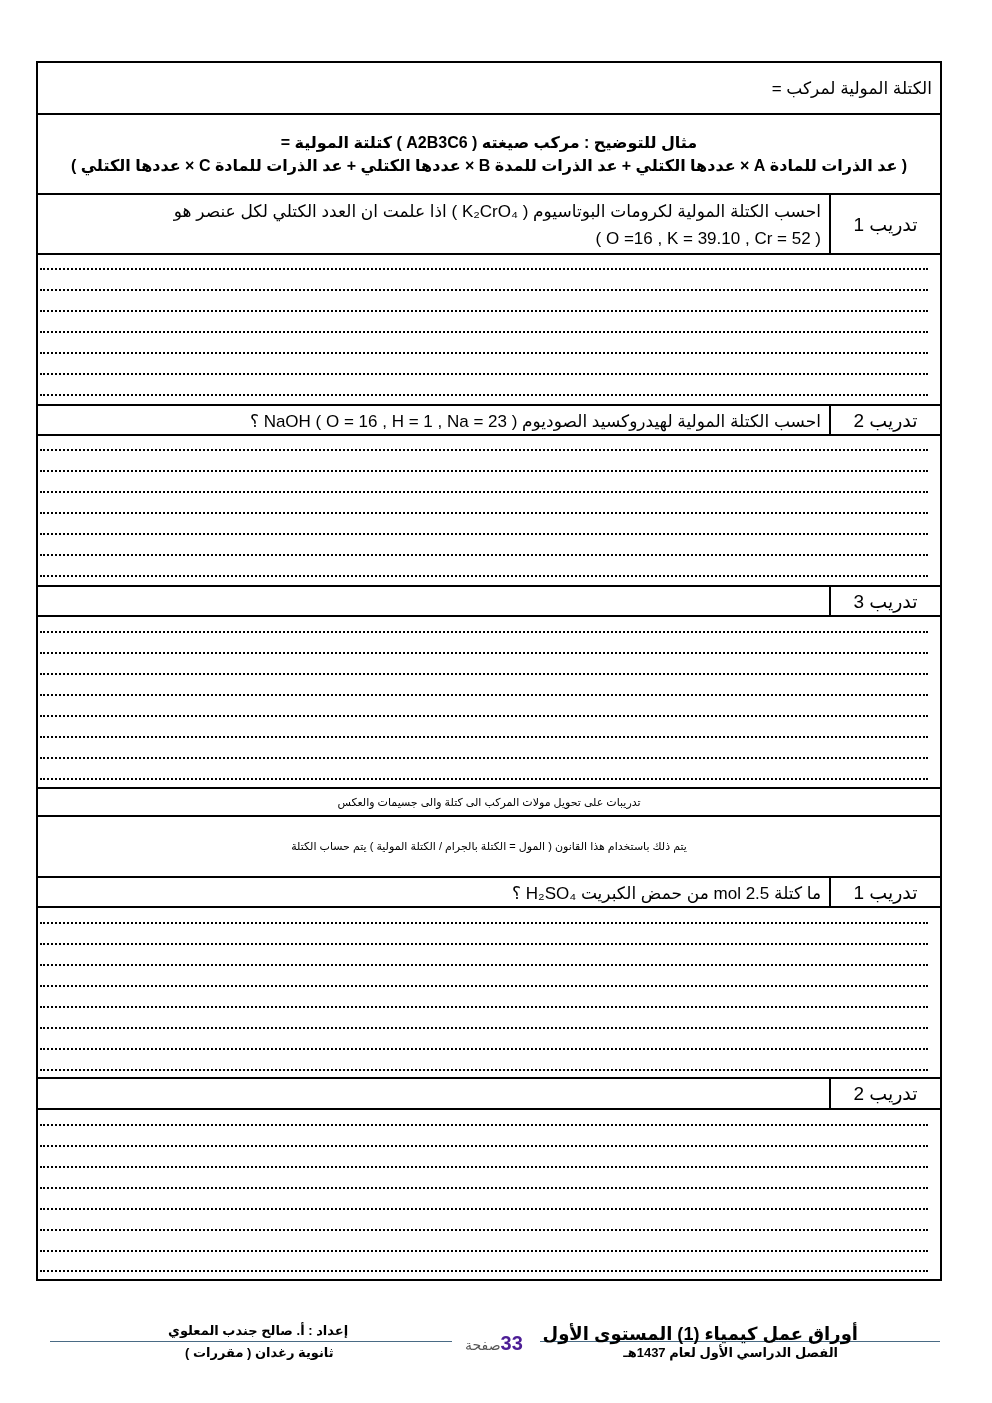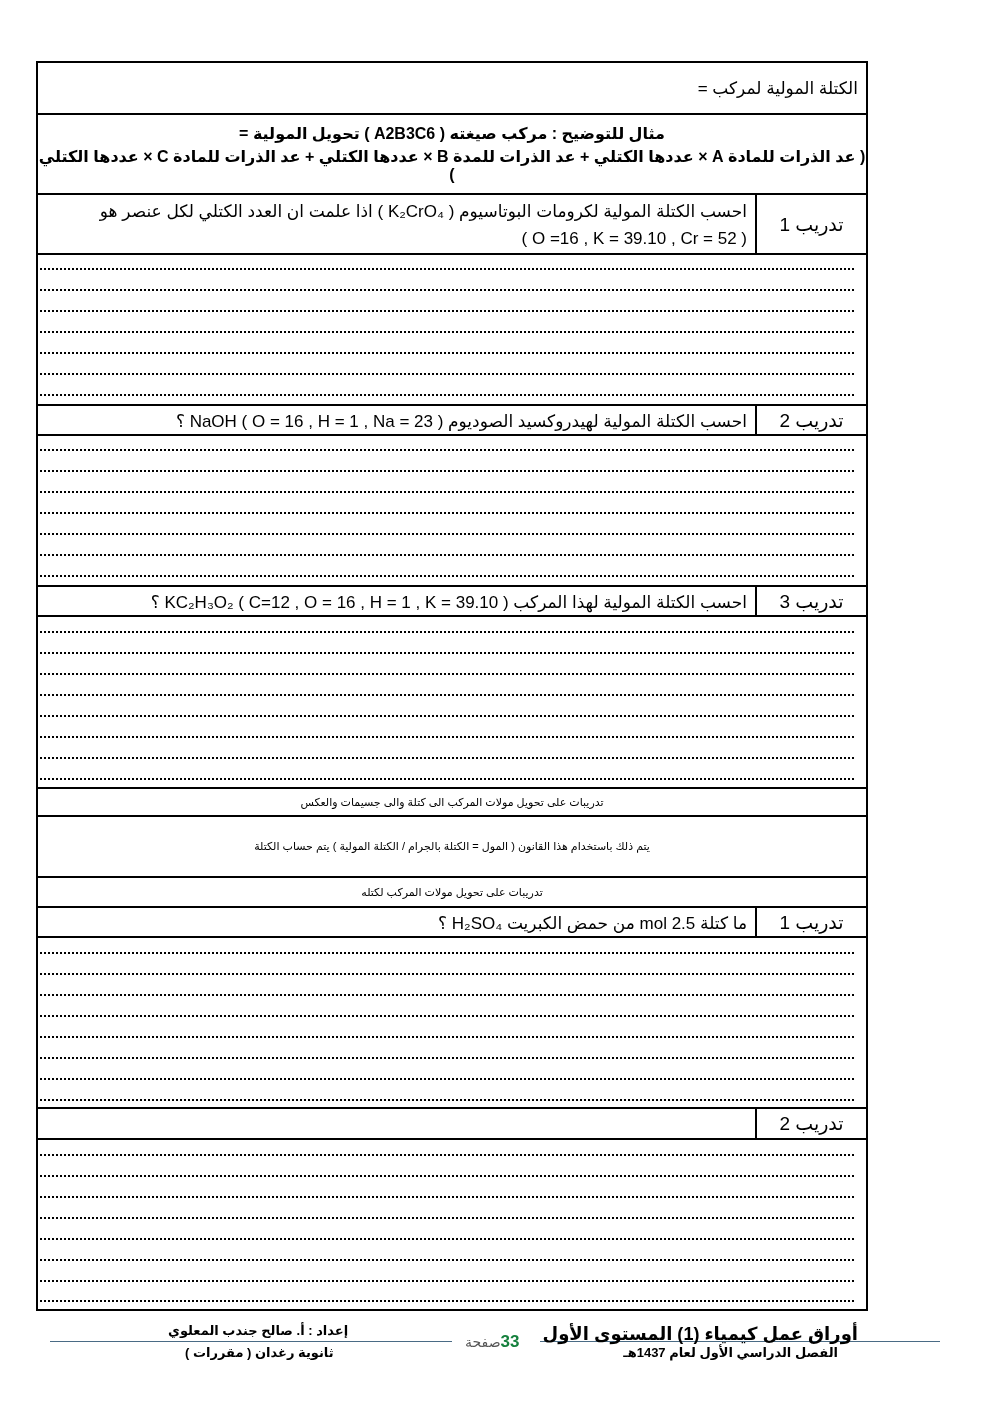--- a/index.html
+++ b/index.html
@@ -1,18 +1,18 @@
 <!DOCTYPE html>
 <html><head>
   <meta charset="utf-8">
   <style>
     html, body { margin: 0; padding: 0; background: #ffffff; }
     body { width: 992px; height: 1403px; position: relative; overflow: hidden;
            font-family: "Liberation Sans", "DejaVu Sans", sans-serif; color: #000; }
-    .sheet { position: absolute; left: 36px; top: 61px; width: 832px;
+    .sheet { position: absolute; left: 36px; top: 61px; width: 906px;
              border: 2px solid #000; box-sizing: border-box; }
     .row { position: relative; border-bottom: 2px solid #000; box-sizing: border-box; direction: rtl; }
     .row:last-child { border-bottom: none; }
     .title-row { height: 52px; display: flex; align-items: center; padding-right: 8px; font-size: 17px; }
     .example-row { height: 80px; text-align: center; font-weight: bold; font-size: 16px;
                    display: flex; flex-direction: column; justify-content: center; gap: 4px; }
     .task-row { display: flex; align-items: stretch; font-size: 17px; }
     .task-label { width: 111px; flex: 0 0 111px; border-left: 2px solid #000; box-sizing: border-box;
                   display: flex; align-items: center; justify-content: center; font-size: 19px; }
     .task-text { flex: 1; padding: 2px 8px 0 8px; display: flex; flex-direction: column; justify-content: center; line-height: 27px; }
@@ -20,33 +20,33 @@
     .dotline { position: absolute; left: 2px; right: 12px; height: 0;
                border-bottom: 2px dotted #000; }
     .center-row { display: flex; align-items: center; justify-content: center; font-size: 11px; }
     .footer { position: absolute; left: 0; top: 1318px; width: 992px; height: 50px; }
     .f-line { position: absolute; top: 23px; height: 1px; background: #4a6b85; }
     .f-right-top { position: absolute; right: 134px; top: 5px; font-weight: bold; font-size: 18px; direction: rtl; }
     .f-right-bot { position: absolute; right: 154px; top: 27px; font-weight: bold; font-size: 13px; direction: rtl; text-align: right; }
     .f-left-top { position: absolute; left: 168px; top: 5px; font-weight: bold; font-size: 13px; direction: rtl; }
     .f-left-bot { position: absolute; left: 185px; top: 27px; font-weight: bold; font-size: 13px; direction: rtl; }
     .f-page { position: absolute; left: 465px; top: 14px; font-size: 14px; color: #555; direction: rtl; }
-    .f-page b { font-size: 17px; color: #15803d; }
+    .f-page b { font-size: 20px; color: #4c1d95; }
   </style>
 </head>
 <body>
 
 <div class="sheet">
 
   <div class="row title-row">
     <span>الكتلة المولية لمركب =</span>
   </div>
 
   <div class="row example-row">
-    <div>مثال للتوضيح : مركب صيغته (  A2B3C6  ) تحويل المولية =</div>
+    <div>مثال للتوضيح : مركب صيغته (  A2B3C6  ) كتلتة المولية =</div>
     <div>( عد الذرات للمادة A × عددها الكتلي + عد الذرات للمدة B × عددها الكتلي + عد الذرات للمادة C × عددها الكتلي )</div>
   </div>
 
   <div class="row task-row" style="height:60px;">
     <div class="task-label">تدريب 1</div>
     <div class="task-text">
       <div>احسب الكتلة المولية لكرومات البوتاسيوم ( K₂CrO₄ ) اذا علمت ان العدد الكتلي لكل عنصر  هو</div>
       <div>( O =16 , K = 39.10  , Cr = 52 )</div>
     </div>
   </div>
@@ -71,43 +71,37 @@
     <div class="dotline" style="top:34px"></div>
     <div class="dotline" style="top:55px"></div>
     <div class="dotline" style="top:76px"></div>
     <div class="dotline" style="top:97px"></div>
     <div class="dotline" style="top:118px"></div>
     <div class="dotline" style="top:139px"></div>
   </div>
 
   <div class="row task-row" style="height:30px;">
     <div class="task-label">تدريب 3</div>
-    <div class="task-text">
-      <div>احسب الكتلة المولية لهذا المركب KC₂H₃O₂ ( C=12 ,  O = 16 , H = 1 , K = 39.10 ) ؟</div>
-    </div>
   </div>
   <div class="row answer" style="height:172px;">
     <div class="dotline" style="top:14px"></div>
     <div class="dotline" style="top:35px"></div>
     <div class="dotline" style="top:56px"></div>
     <div class="dotline" style="top:77px"></div>
     <div class="dotline" style="top:98px"></div>
     <div class="dotline" style="top:119px"></div>
     <div class="dotline" style="top:140px"></div>
     <div class="dotline" style="top:161px"></div>
   </div>
 
   <div class="row center-row" style="height:28px;">
     <span>تدريبات على تحويل مولات المركب الى كتلة والى جسيمات والعكس</span>
   </div>
   <div class="row center-row" style="height:61px;">
     <span>يتم ذلك باستخدام هذا القانون ( المول = الكتلة بالجرام / الكتلة المولية ) يتم حساب الكتلة</span>
-  </div>
-  <div class="row center-row" style="height:30px;">
-    <span>تدريبات على تحويل مولات المركب لكتله</span>
   </div>
 
   <div class="row task-row" style="height:30px;">
     <div class="task-label">تدريب 1</div>
     <div class="task-text">
       <div>ما كتلة 2.5 mol من حمض الكبريت H₂SO₄ ؟</div>
     </div>
   </div>
   <div class="row answer" style="height:171px;">
     <div class="dotline" style="top:14px"></div>

